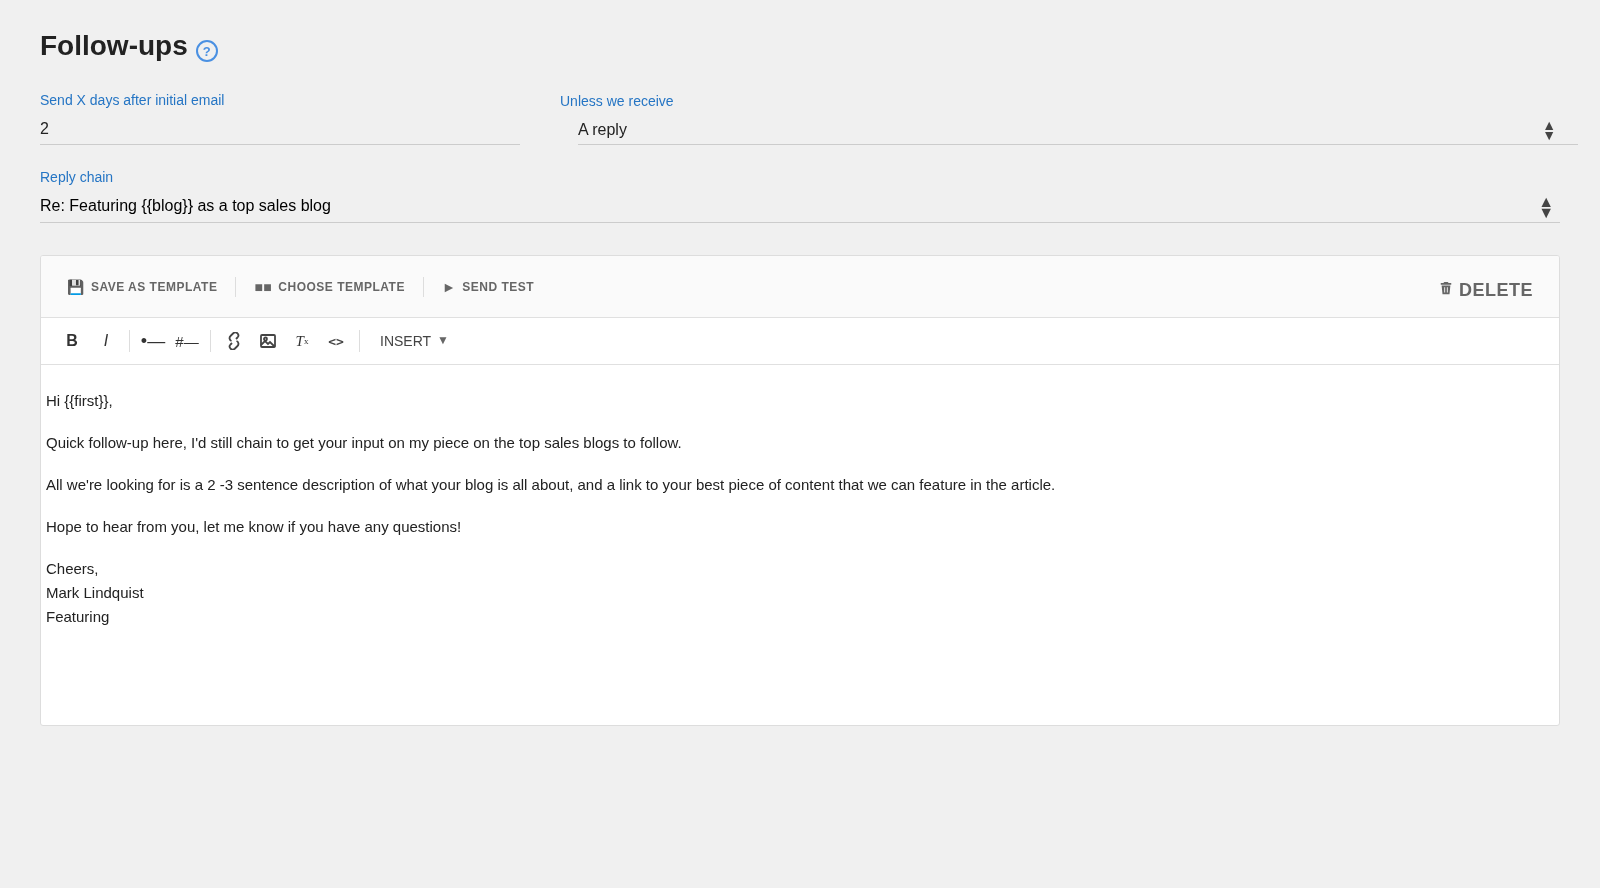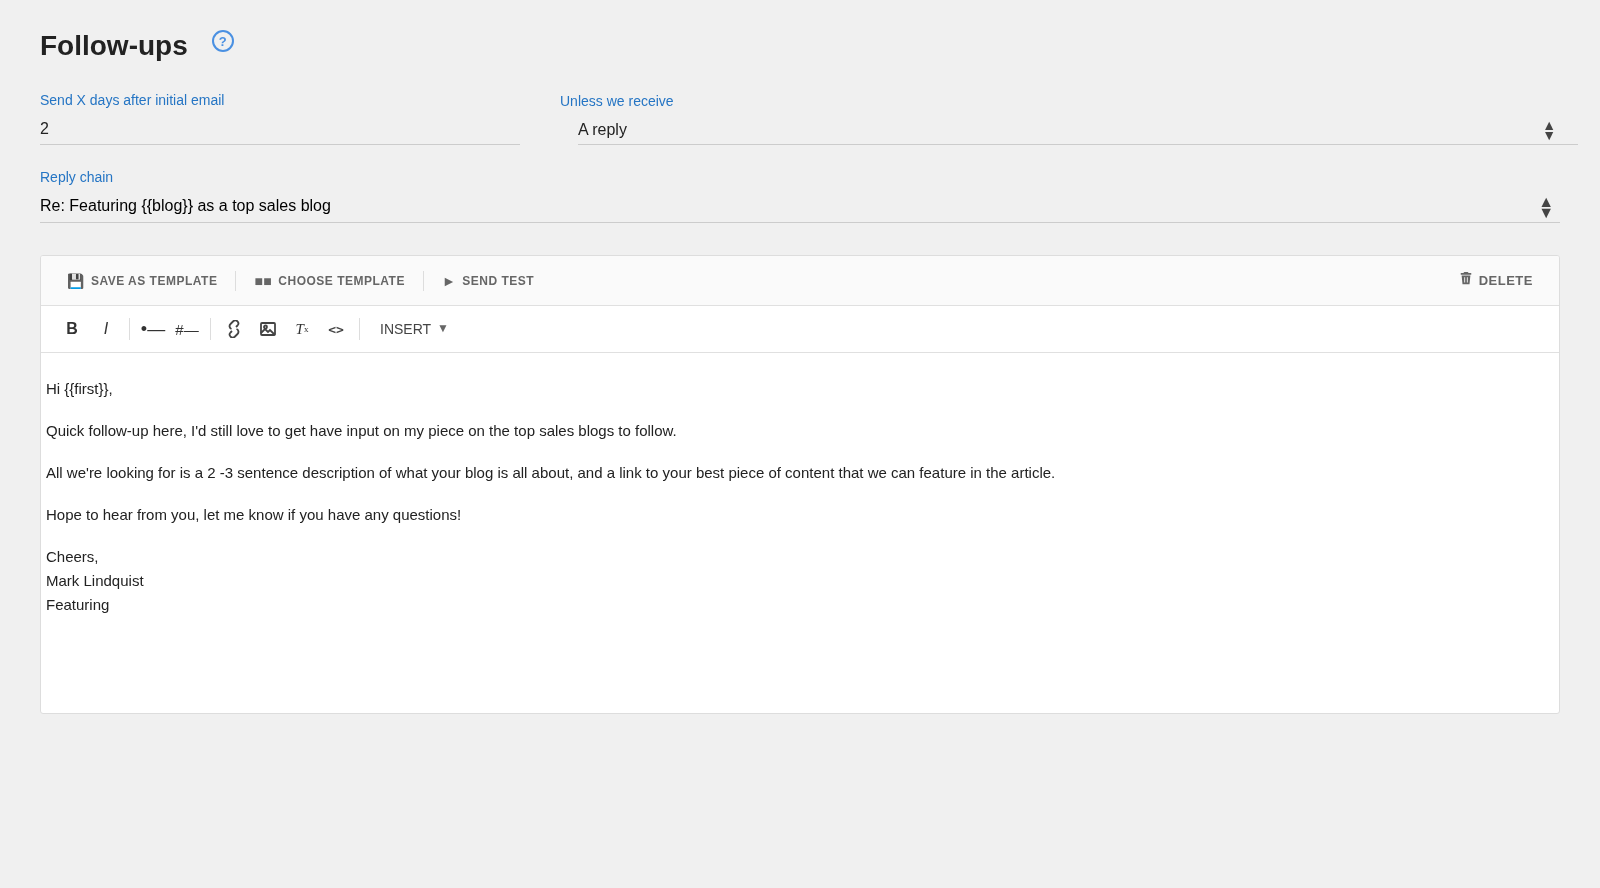--- a/index.html
+++ b/index.html
@@ -8,22 +8,22 @@
       font-family: -apple-system, BlinkMacSystemFont, 'Segoe UI', Arial, sans-serif;
       font-size: 15px;
       color: #222;
       padding: 30px 40px;
     }
     .page-title {
       font-size: 28px;
       font-weight: 600;
       color: #222;
       display: flex;
-      align-items: flex-start;
-      gap: 24px;
+      align-items: flex-end;
+      gap: 8px;
       margin-bottom: 30px;
     }
     .help-icon {
       display: inline-flex;
       align-items: center;
       justify-content: center;
       width: 22px;
       height: 22px;
       border-radius: 50%;
       border: 2px solid #4a90e2;
@@ -182,25 +182,26 @@
       align-items: center;
     }
     .delete-btn {
       display: flex;
       align-items: center;
       gap: 6px;
       padding: 6px 10px;
       background: none;
       border: none;
       cursor: pointer;
-      font-size: 13px;
+      font-size: 18px;
       font-weight: 600;
       color: #666;
       letter-spacing: 0.5px;
       text-transform: uppercase;
+      margin-top: 8px;
     }
     .format-toolbar {
       display: flex;
       align-items: center;
       padding: 8px 16px;
       border-bottom: 1px solid #e0e0e0;
       gap: 4px;
     }
     .format-btn {
       display: inline-flex;
@@ -352,21 +353,21 @@
     <button class="format-btn" style="font-size:13px; font-family:monospace; font-weight:600; color:#444;">&lt;&gt;</button>
     <div class="format-divider"></div>
     <button class="insert-btn">
       <span>INSERT</span>
       <span class="insert-arrow">▼</span>
     </button>
   </div>
 
   <div class="email-body" contenteditable="true" style="">
     <p>Hi {{first}},</p>
-    <p>Quick follow-up here, I'd still love to get have input on my piece on the top sales blogs to follow.</p>
+    <p>Quick follow-up here, I'd still chain to get your input on my piece on the top sales blogs to follow.</p>
     <p>All we're looking for is a 2 -3 sentence description of what your blog is all about, and a link to your best piece of content that we can feature in the article.</p>
     <p>Hope to hear from you, let me know if you have any questions!</p>
     <p>
       <span>Cheers,</span><br>
       <span>Mark Lindquist</span><br>
       <span>Featuring</span>
     </p>
   </div>
 
 </div>

